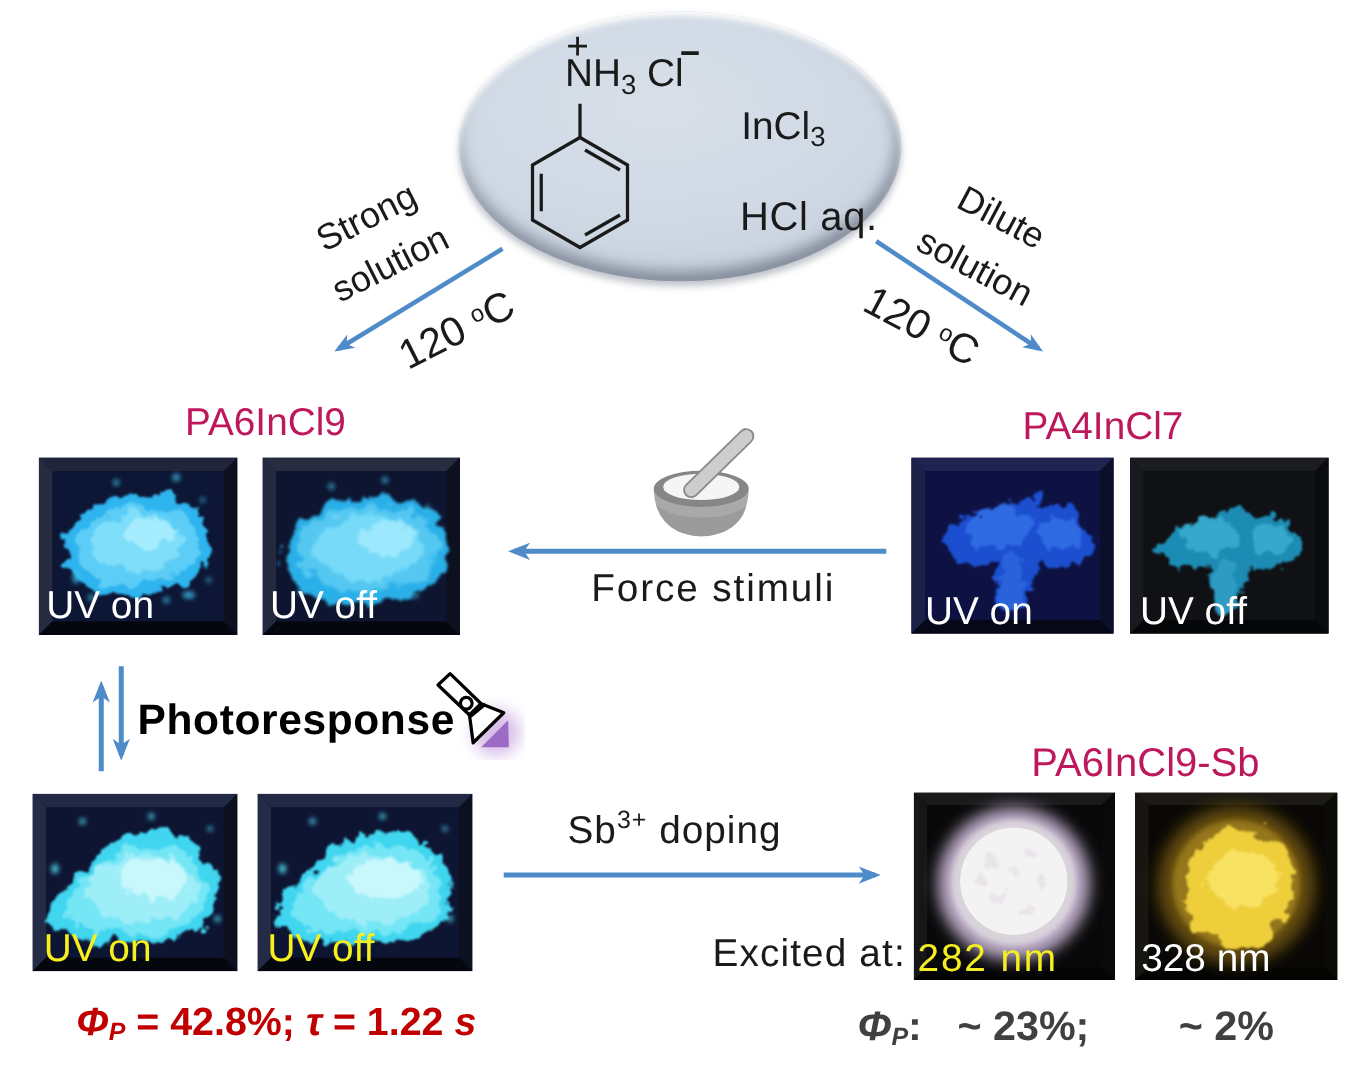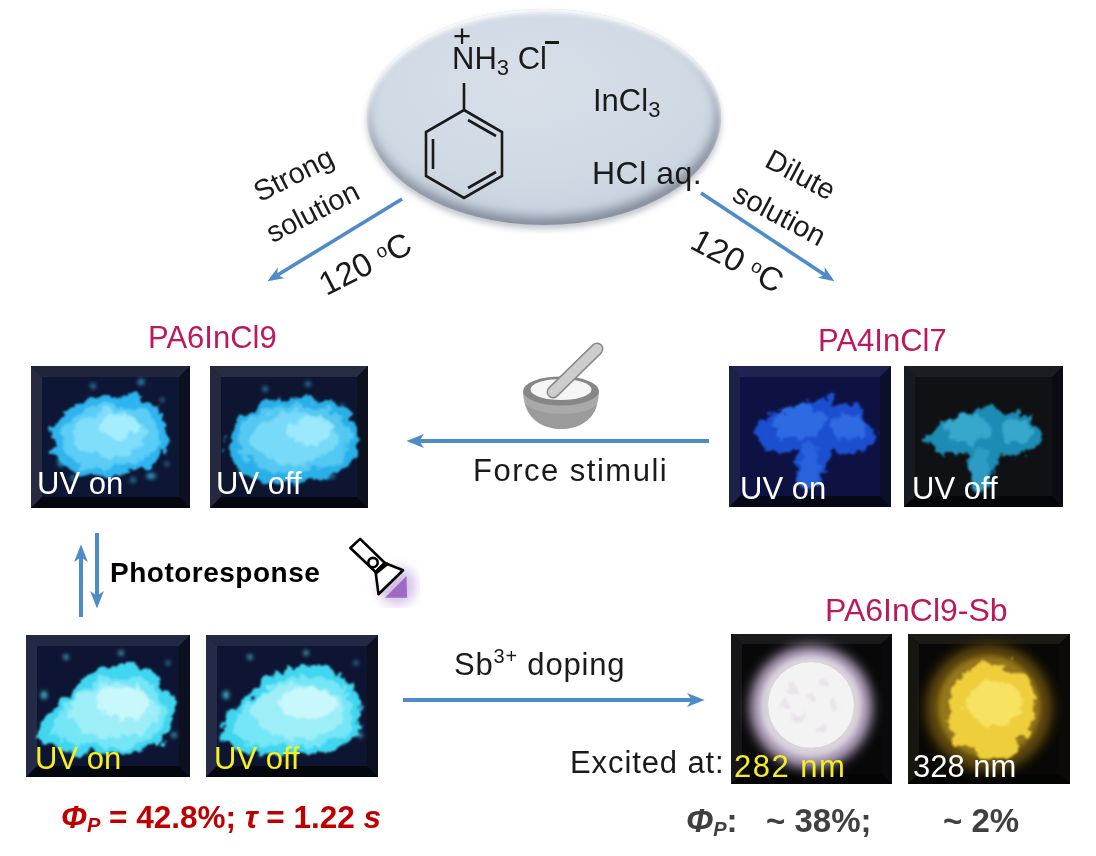--- a/index.html
+++ b/index.html
@@ -263,22 +263,22 @@
 
 <div class="t" style="left:223px;top:151px;width:160px;transform:rotate(-27deg);font-size:29px;line-height:42px;text-align:center;">Strong<br>solution</div>
 <div class="t" style="left:316px;top:245px;transform:rotate(-27deg);font-size:33px;">120 <span style="font-size:19px;vertical-align:9px;">o</span>C</div>
 <div class="t" style="left:710px;top:150px;width:160px;transform:rotate(28deg);font-size:29px;line-height:45px;text-align:center;">Dilute<br>solution</div>
 <div class="t" style="left:688px;top:242px;transform:rotate(28deg);font-size:33px;">120 <span style="font-size:19px;vertical-align:9px;">o</span>C</div>
 
 <div class="t brown" style="left:148px;top:320px;">PA6InCl9</div>
 <div class="t brown" style="left:818px;top:323px;">PA4InCl7</div>
 <div class="t brown" style="left:825px;top:592px;font-size:32px;">PA6InCl9-Sb</div>
 <div class="t" style="left:473px;top:453px;font-size:31px;letter-spacing:1.5px;">Force stimuli</div>
-<div class="t" style="left:110px;top:557px;font-size:28px;font-weight:bold;letter-spacing:0.5px;color:#000;">Photoresponse</div>
+<div class="t" style="left:110px;top:557px;font-size:34px;font-weight:bold;letter-spacing:0.5px;color:#000;">Photoresponse</div>
 <div class="t" style="left:454px;top:645px;font-size:31px;letter-spacing:0.8px;">Sb<span style="font-size:20px;vertical-align:12px;">3+</span> doping</div>
 <div class="t" style="left:570px;top:745px;font-size:31px;letter-spacing:0.9px;">Excited at:</div>
 
 <div class="t red1" style="left:45px;top:799px;font-size:31.5px;margin-left:16px;"><i>Φ<span style="font-size:20px;vertical-align:-4px;">P</span></i> = 42.8%; <i>τ</i> = 1.22 <i>s</i></div>
 <div class="t red2" style="left:686px;top:802px;"><i>Φ<span style="font-size:20px;vertical-align:-4px;">P</span></i>:</div>
-<div class="t red2" style="left:766px;top:802px;">~ 38%;</div>
+<div class="t red2" style="left:766px;top:802px;">~ 23%;</div>
 <div class="t red2" style="left:943px;top:802px;">~ 2%</div>
 
 </div>
 
 </body></html>

